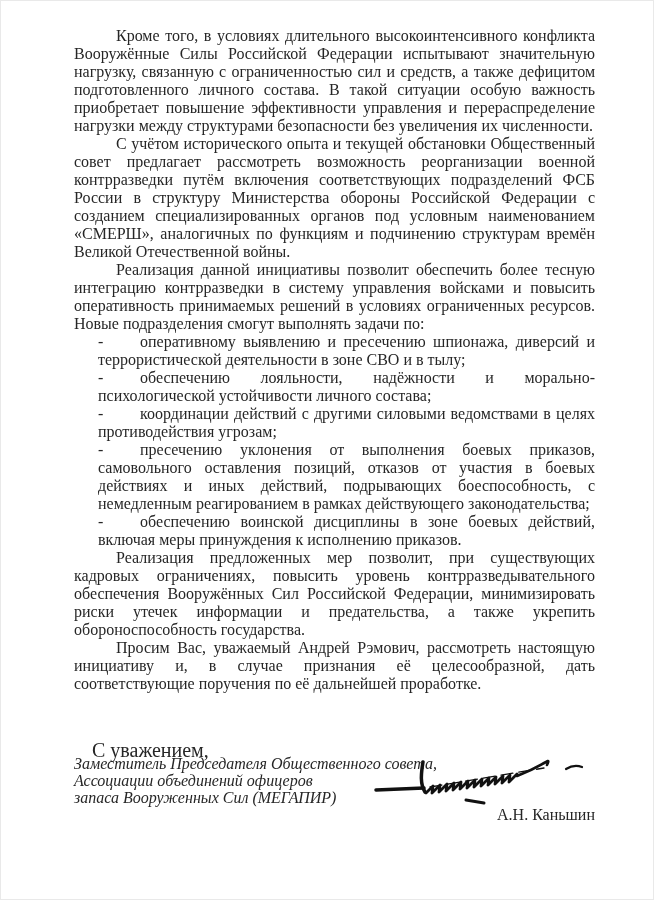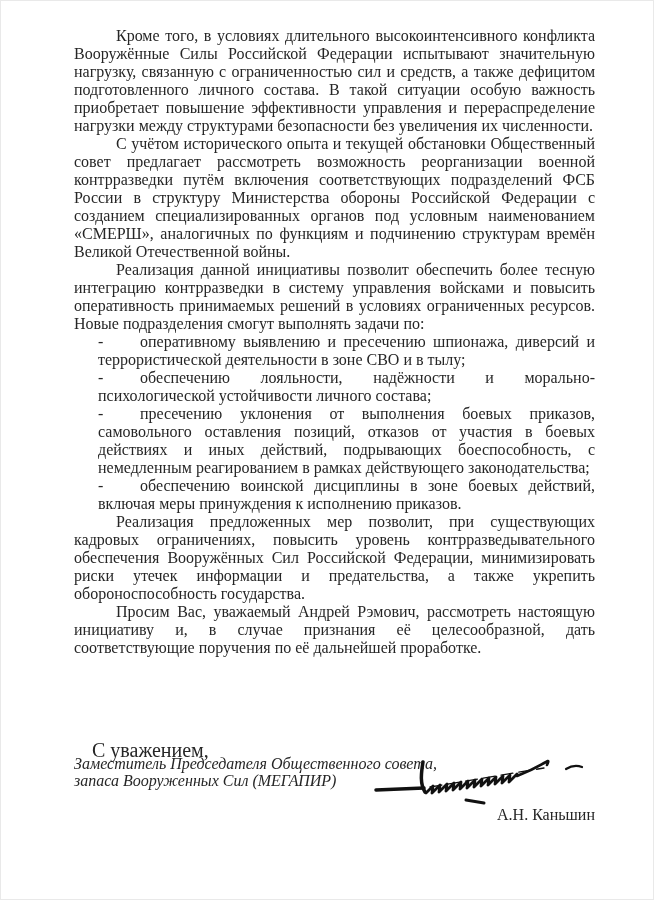--- a/index.html
+++ b/index.html
@@ -83,32 +83,34 @@
 
 <div class="page">
 
   <div class="body-text">
     <p class="para indent">Кроме того, в условиях длительного высокоинтенсивного конфликта Вооружённые Силы Российской Федерации испытывают значительную нагрузку, связанную с ограниченностью сил и средств, а также дефицитом подготовленного личного состава. В такой ситуации особую важность приобретает повышение эффективности управления и перераспределение нагрузки между структурами безопасности без увеличения их численности.</p>
     <p class="para indent">С учётом исторического опыта и текущей обстановки Общественный совет предлагает рассмотреть возможность реорганизации военной контрразведки путём включения соответствующих подразделений ФСБ России в структуру Министерства обороны Российской Федерации с созданием специализированных органов под условным наименованием «СМЕРШ», аналогичных по функциям и подчинению структурам времён Великой Отечественной войны.</p>
     <p class="para indent">Реализация данной инициативы позволит обеспечить более тесную интеграцию контрразведки в систему управления войсками и повысить оперативность принимаемых решений в условиях ограниченных ресурсов. Новые подразделения смогут выполнять задачи по:</p>
 
     <p class="para bullet"><span class="dash">-</span><span>оперативному выявлению и пресечению шпионажа, диверсий и террористической деятельности в зоне СВО и в тылу;</span></p>
     <p class="para bullet"><span class="dash">-</span><span>обеспечению лояльности, надёжности и морально-психологической устойчивости личного состава;</span></p>
+    <p class="para bullet"><span class="dash">-</span><span>координации действий с другими силовыми ведомствами в целях противодействия угрозам;</span></p>
     <p class="para bullet"><span class="dash">-</span><span>пресечению уклонения от выполнения боевых приказов, самовольного оставления позиций, отказов от участия в боевых действиях и иных действий, подрывающих боеспособность, с немедленным реагированием в рамках действующего законодательства;</span></p>
     <p class="para bullet"><span class="dash">-</span><span>обеспечению воинской дисциплины в зоне боевых действий, включая меры принуждения к исполнению приказов.</span></p>
 
     <p class="para indent">Реализация предложенных мер позволит, при существующих кадровых ограничениях, повысить уровень контрразведывательного обеспечения Вооружённых Сил Российской Федерации, минимизировать риски утечек информации и предательства, а также укрепить обороноспособность государства.</p>
     <p class="para indent">Просим Вас, уважаемый Андрей Рэмович, рассмотреть настоящую инициативу и, в случае признания её целесообразной, дать соответствующие поручения по её дальнейшей проработке.</p>
   </div>
 
   <p class="closing">С уважением,</p>
 
   <div class="sig-area">
     <div class="sig-block">
       <div>Заместитель Председателя Общественного совета,</div>
+      <div>Ассоциации объединений офицеров</div>
       <div>запаса Вооруженных Сил (МЕГАПИР)</div>
     </div>
 
     <svg class="scrawl" viewBox="0 0 230 85" xmlns="http://www.w3.org/2000/svg" aria-hidden="true">
 
       <path d="M2,44 L50,42" stroke-width="3.5"></path>
 
       <path d="M49,16 C47,28 46,38 51,46" stroke-width="3.5"></path>
 
       <path d="M56,41 L170,22" stroke-width="1.3" stroke-dasharray="12 6"></path>

